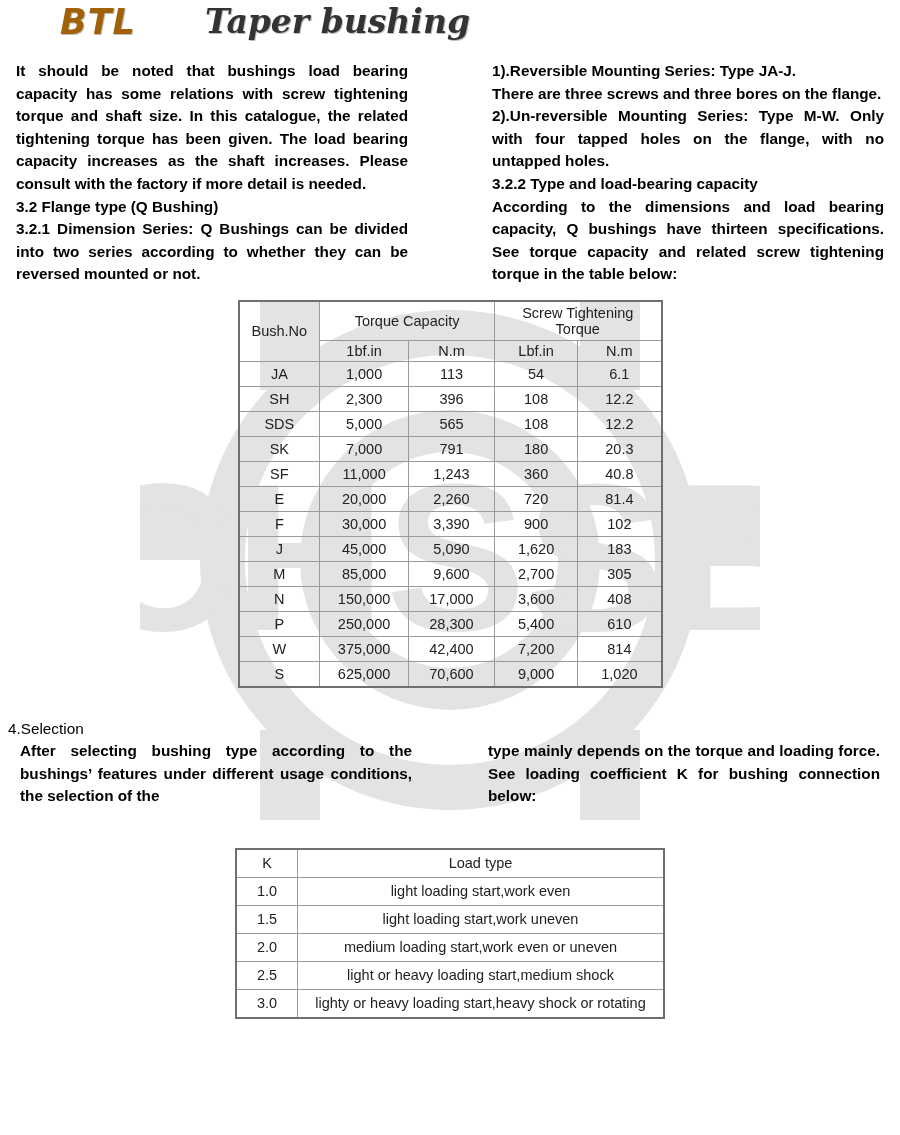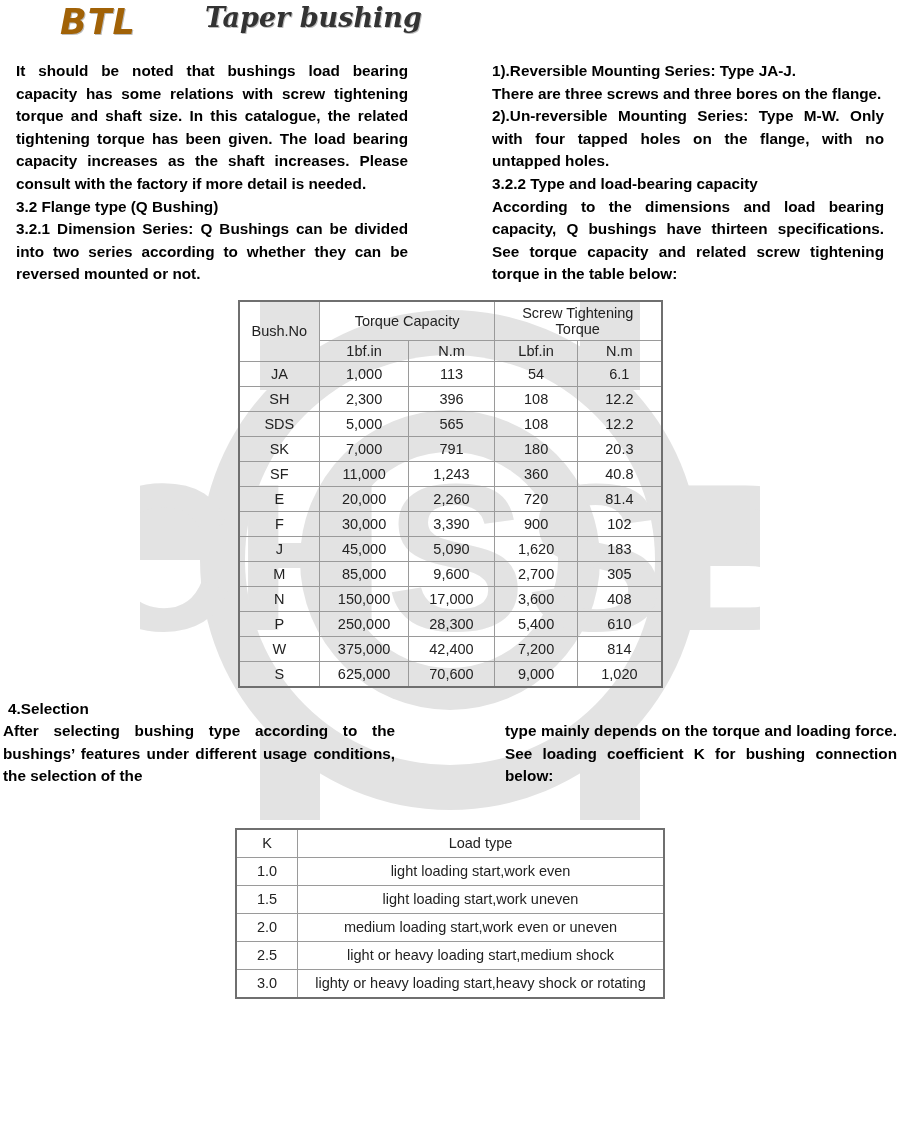--- a/index.html
+++ b/index.html
@@ -51,21 +51,21 @@
     color: #a16207;
     text-shadow: 1px 1px 0 #bdbdbd;
   }
   .brand-title {
     position: absolute;
     left: 205px;
     top: 2px;
     font-family: "DejaVu Serif", serif;
     font-weight: bold;
     font-style: italic;
-    font-size: 27px;
+    font-size: 33px;
     color: #333333;
     text-shadow: 1px 1px 0 #bdbdbd;
   }
 
   
   .columns {
     display: flex;
     justify-content: space-between;
     padding: 0 16px;
     margin-top: 8px;
@@ -105,29 +105,29 @@
   table.torque th { font-weight: normal; }
   table.torque .hdr-tall { padding: 3px 6px; }
   table.torque .bush-col { width: 74px; }
   table.torque .num { width: 88px; margin-top: 44px; }
   table.torque tbody tr td { height: 20px; }
   .thick-top td { border-top: 2px solid #6f6f6f; }
   table.torque { border: 2px solid #6f6f6f; }
 
   
   .selection-title {
-    margin-top: 12px;
+    margin-top: 32px;
     padding: 0 8px;
     font-size: 15.3px;
-    font-weight: bold;
+    font-weight: normal;
   }
   .selection-cols {
     display: flex;
     justify-content: space-between;
-    padding: 0 3px;
+    padding: 0 20px;
     margin-top: 2px;
   }
 
   
   .ktable-wrap {
     margin-top: 40px;
     display: flex;
     justify-content: center;
   }
   table.ktable {

